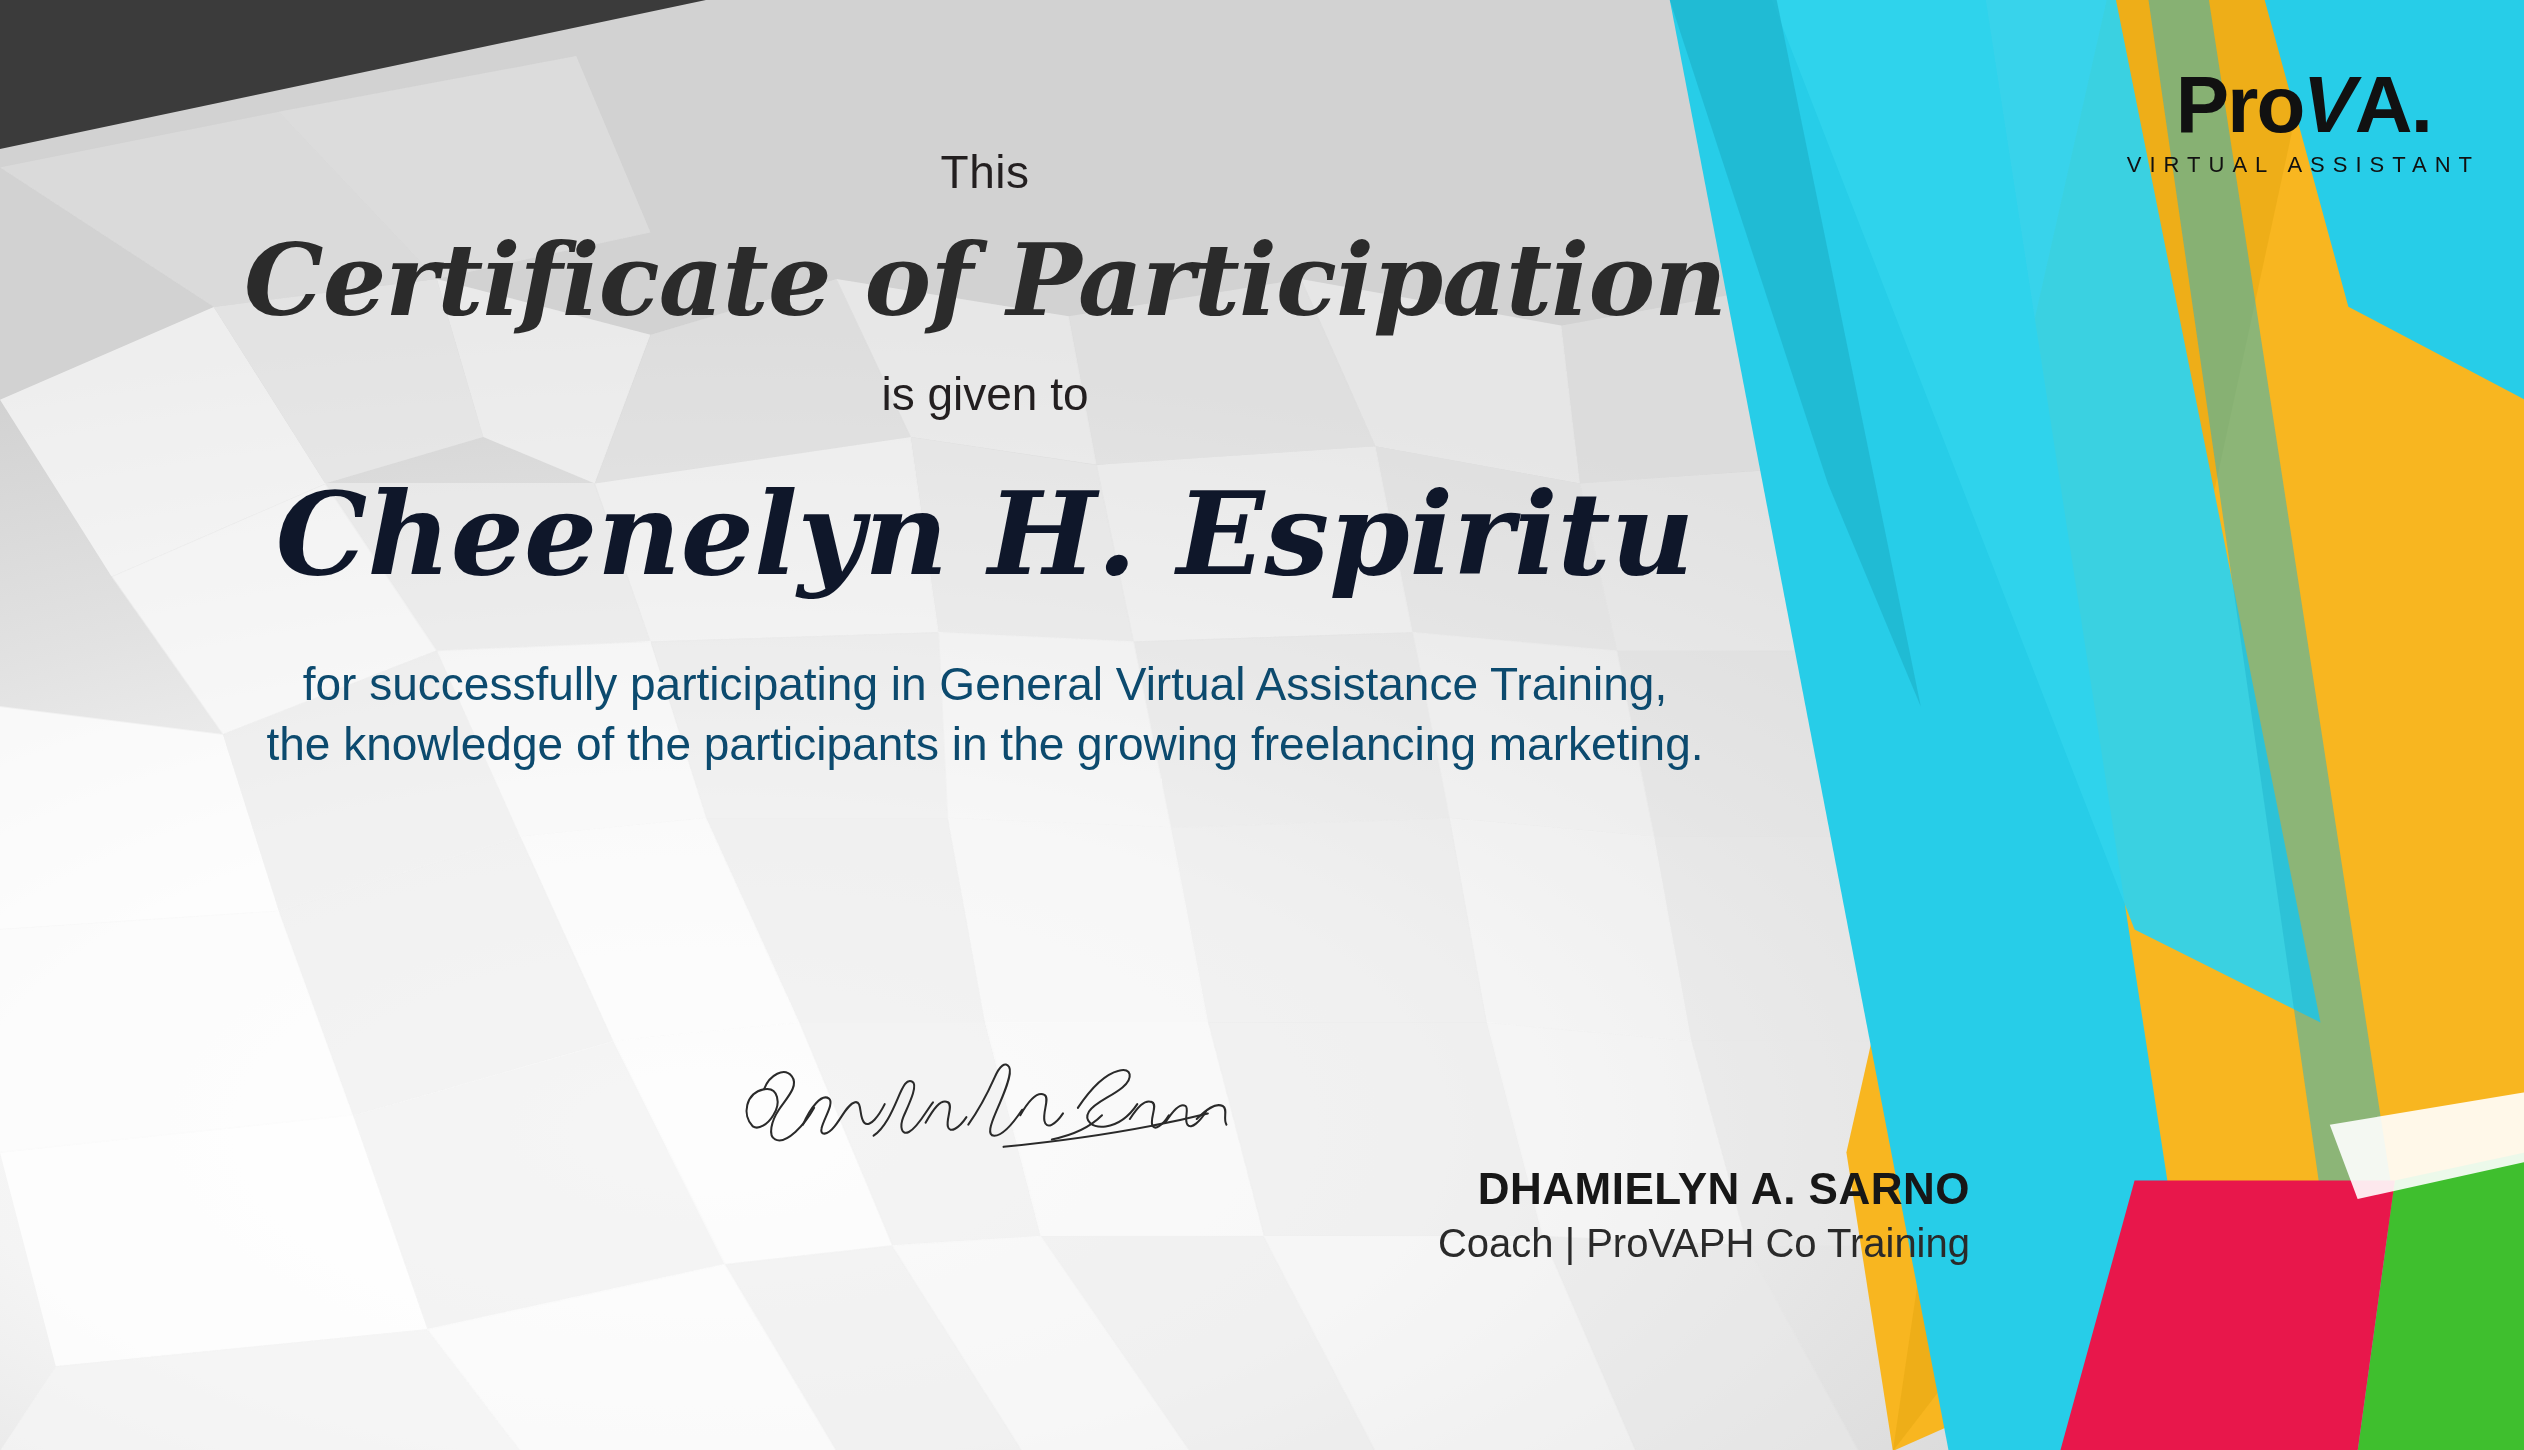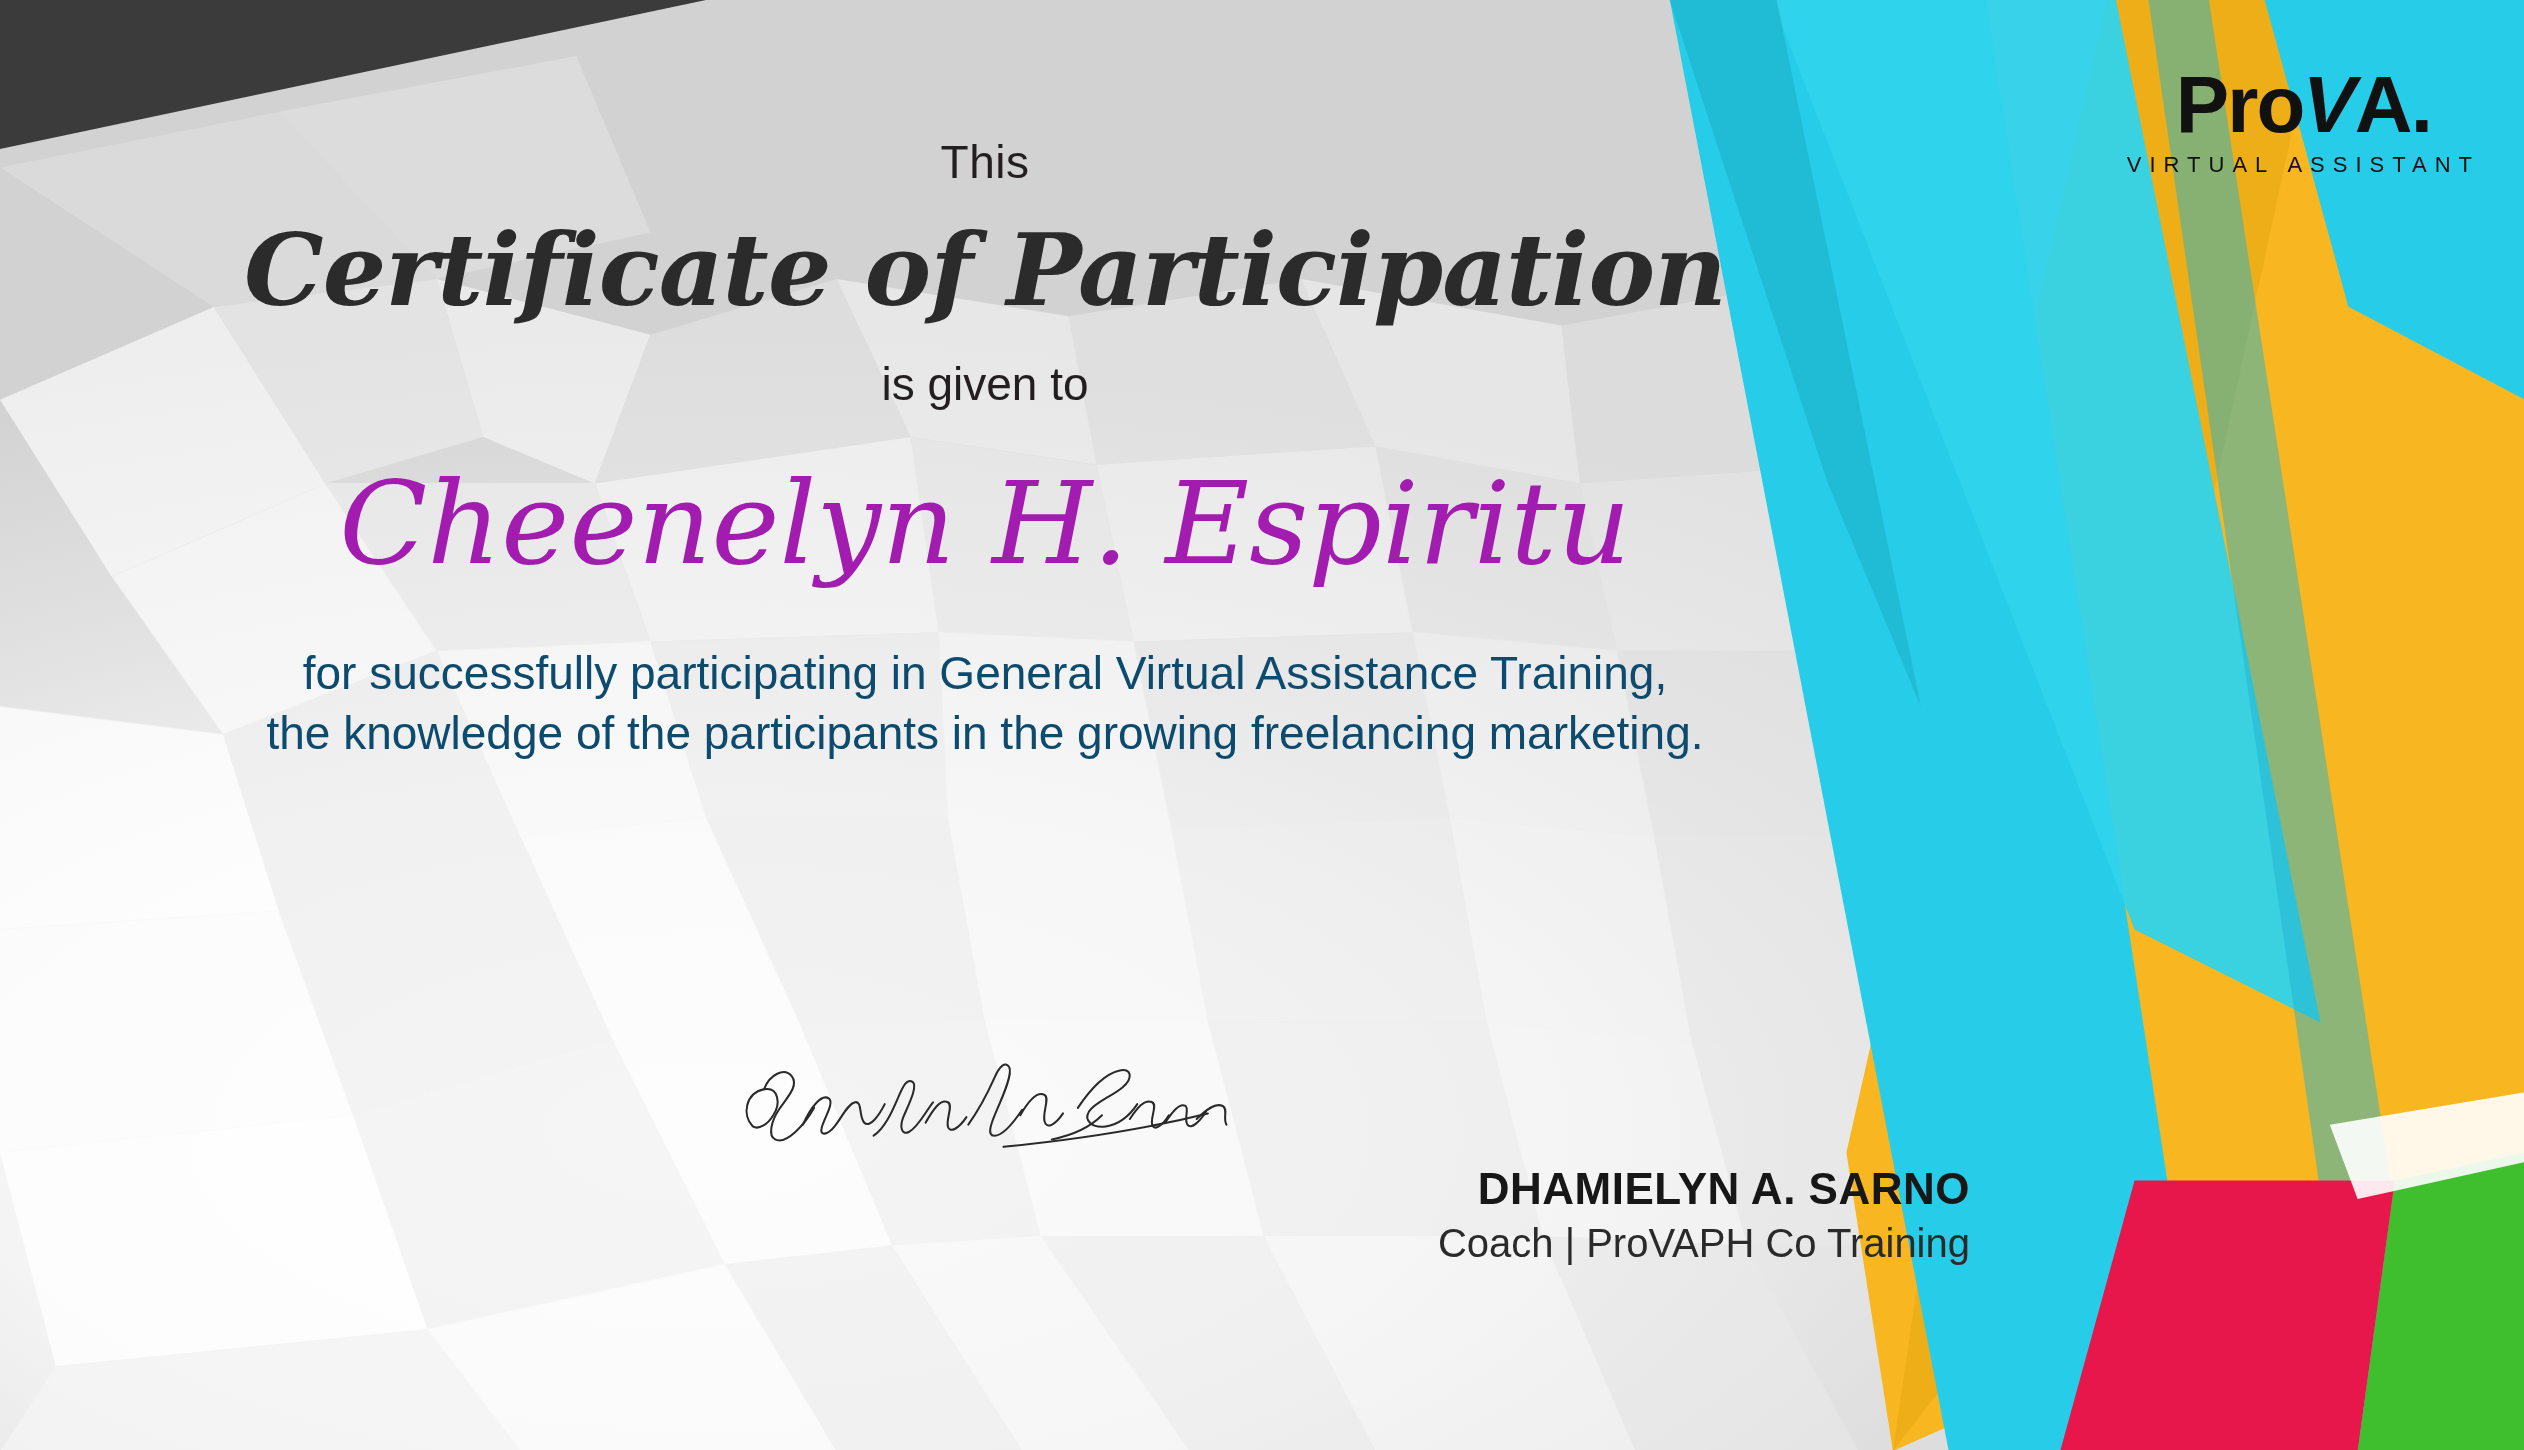--- a/index.html
+++ b/index.html
@@ -77,21 +77,21 @@
   .logo-sub {
     font-size: 22px;
     letter-spacing: 8px;
     font-weight: normal;
     margin-top: 9.3px;
   }
 
   
   .content {
     position: absolute;
-    top: 5px;
+    top: 15px;
     left: 0;
     width: 1970px;
     height: 1029px;
     z-index: 30;
     text-align: center;
     color: #231f20;
   }
   .line-this {
     margin-top: 130px;
     font-size: 46px;
@@ -109,23 +109,23 @@
   }
   .line-given {
     margin-top: 28px;
     font-size: 46px;
     font-weight: 400;
   }
   .recipient {
     margin-top: 45px;
     font-family: "DejaVu Serif", serif;
     font-style: italic;
-    font-weight: normal;
+    font-weight: bold;
     font-size: 115px;
-    color: #a21caf;
+    color: #0f172a;
     letter-spacing: 0px;
   }
   .body-text {
     margin-top: 54px;
     font-size: 46px;
     line-height: 1.30;
     font-weight: 400;
     color: #0c4a6e;
   }
   .body-text .date {

